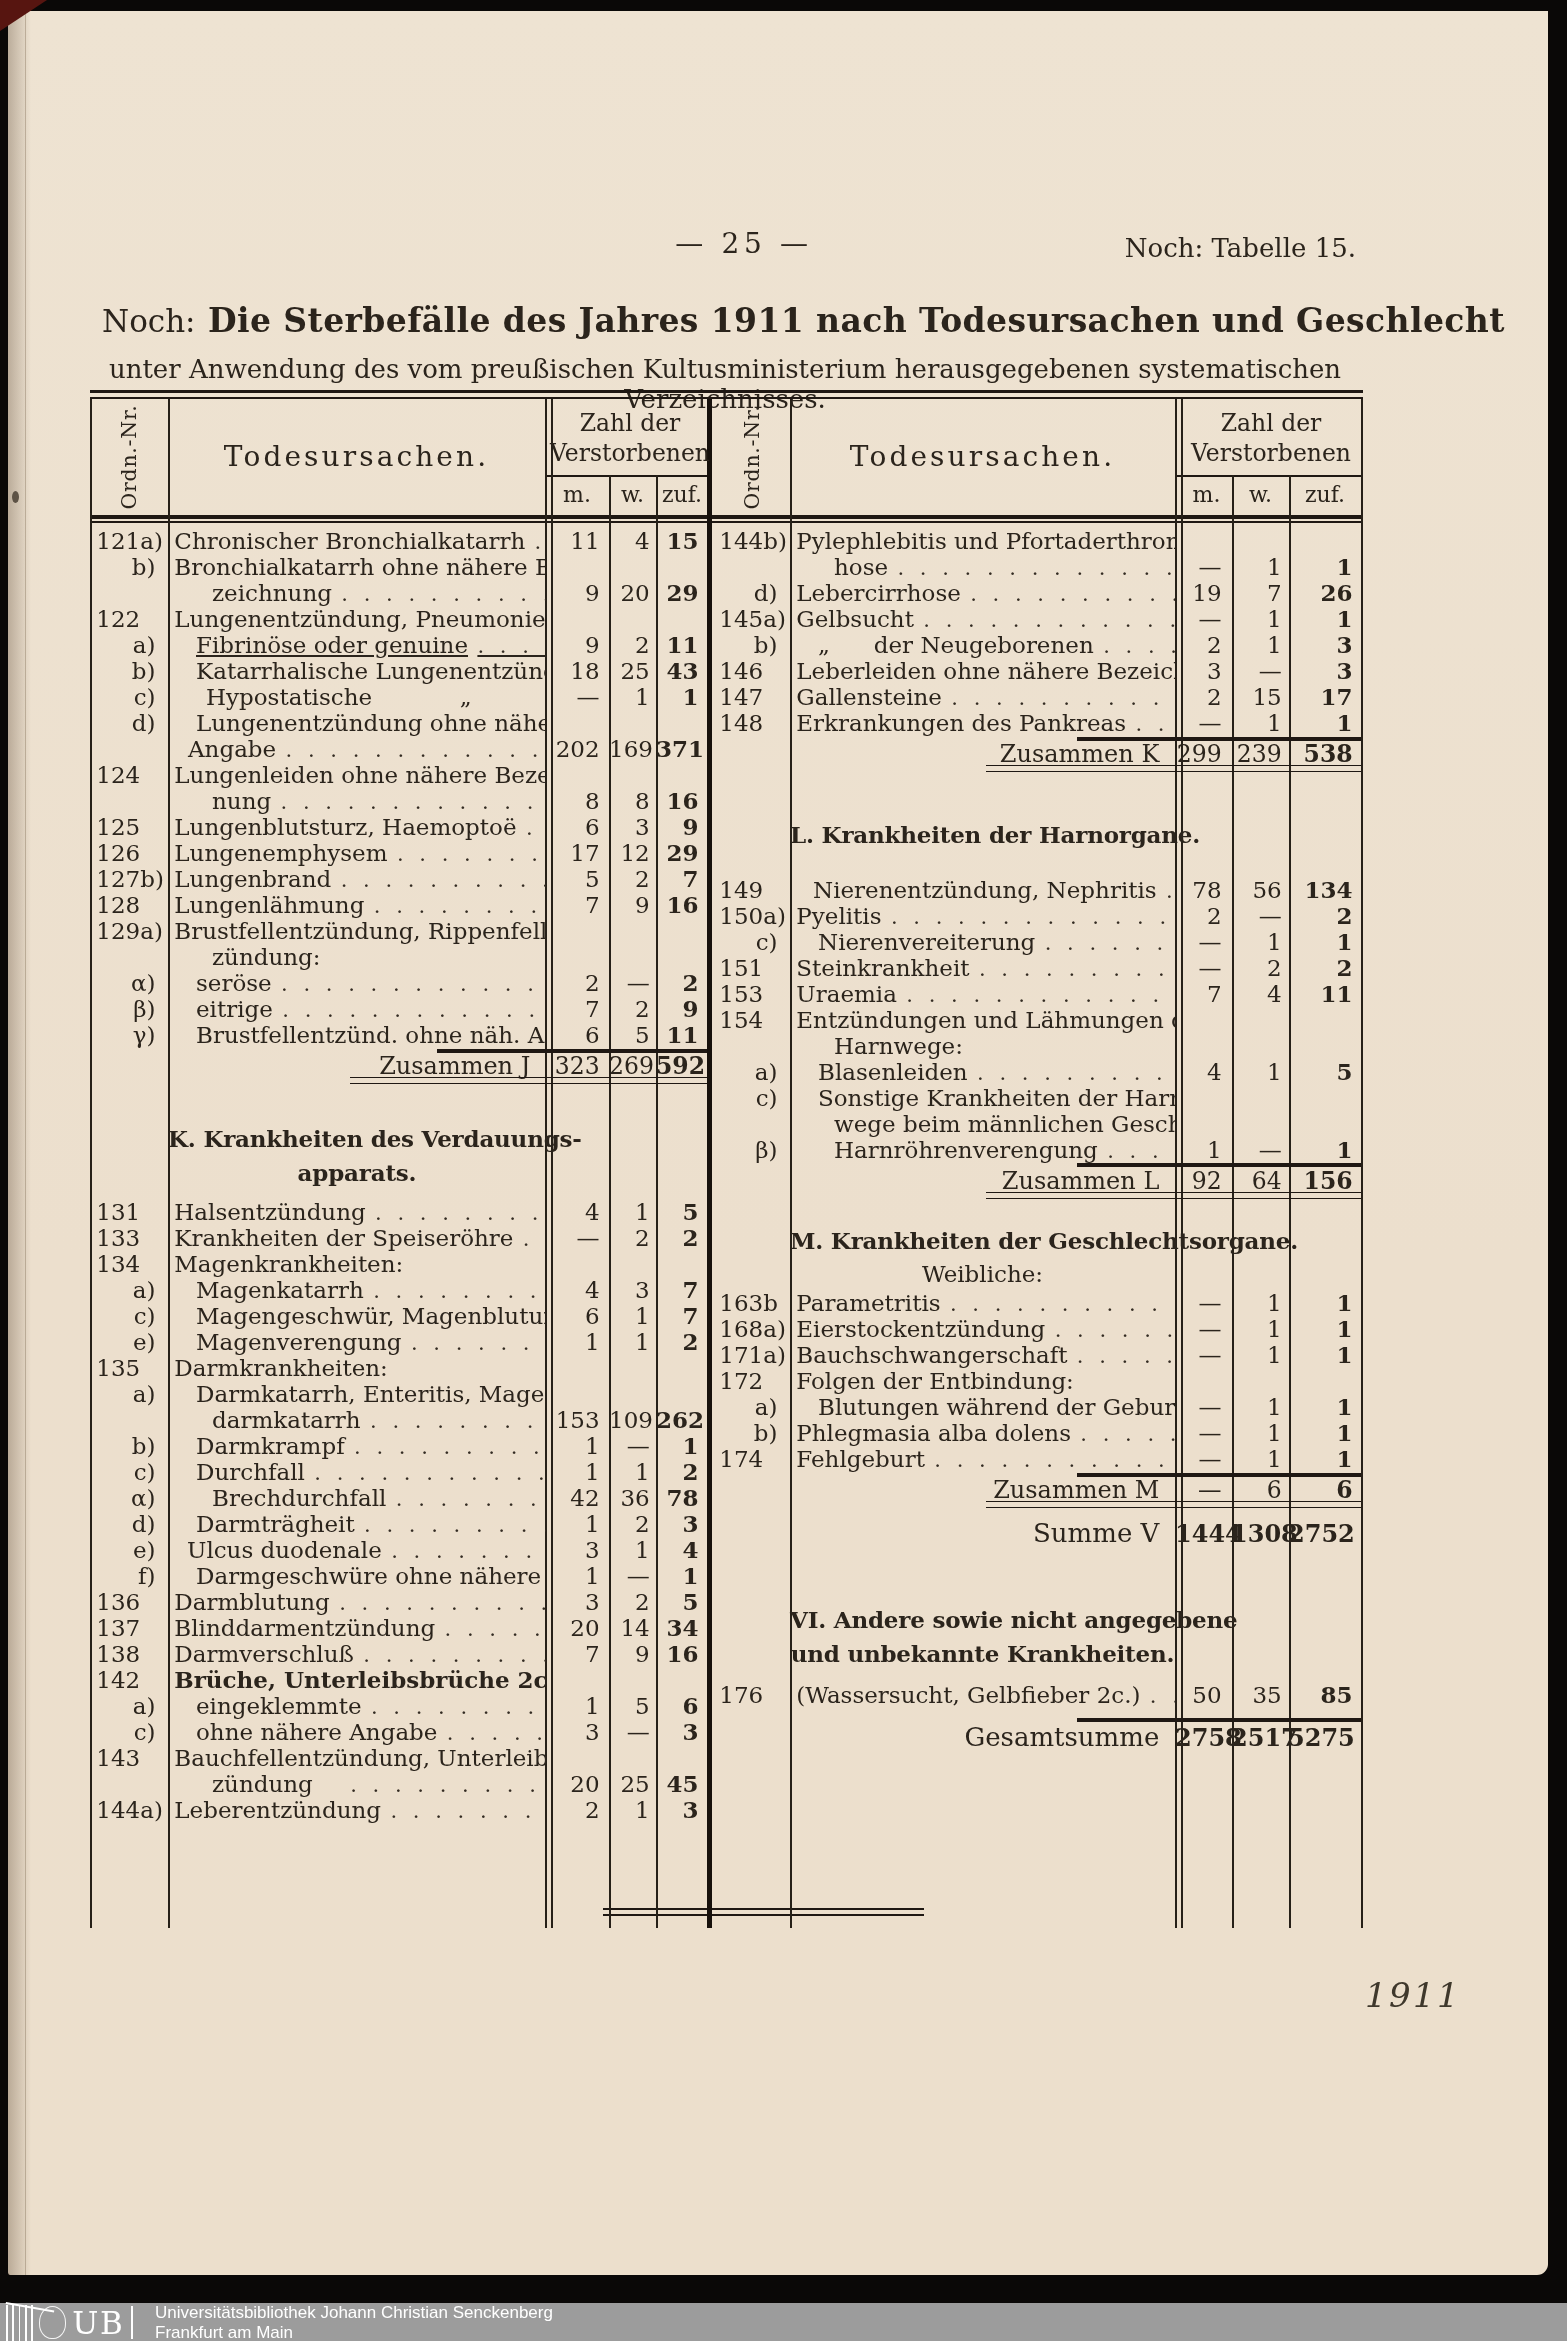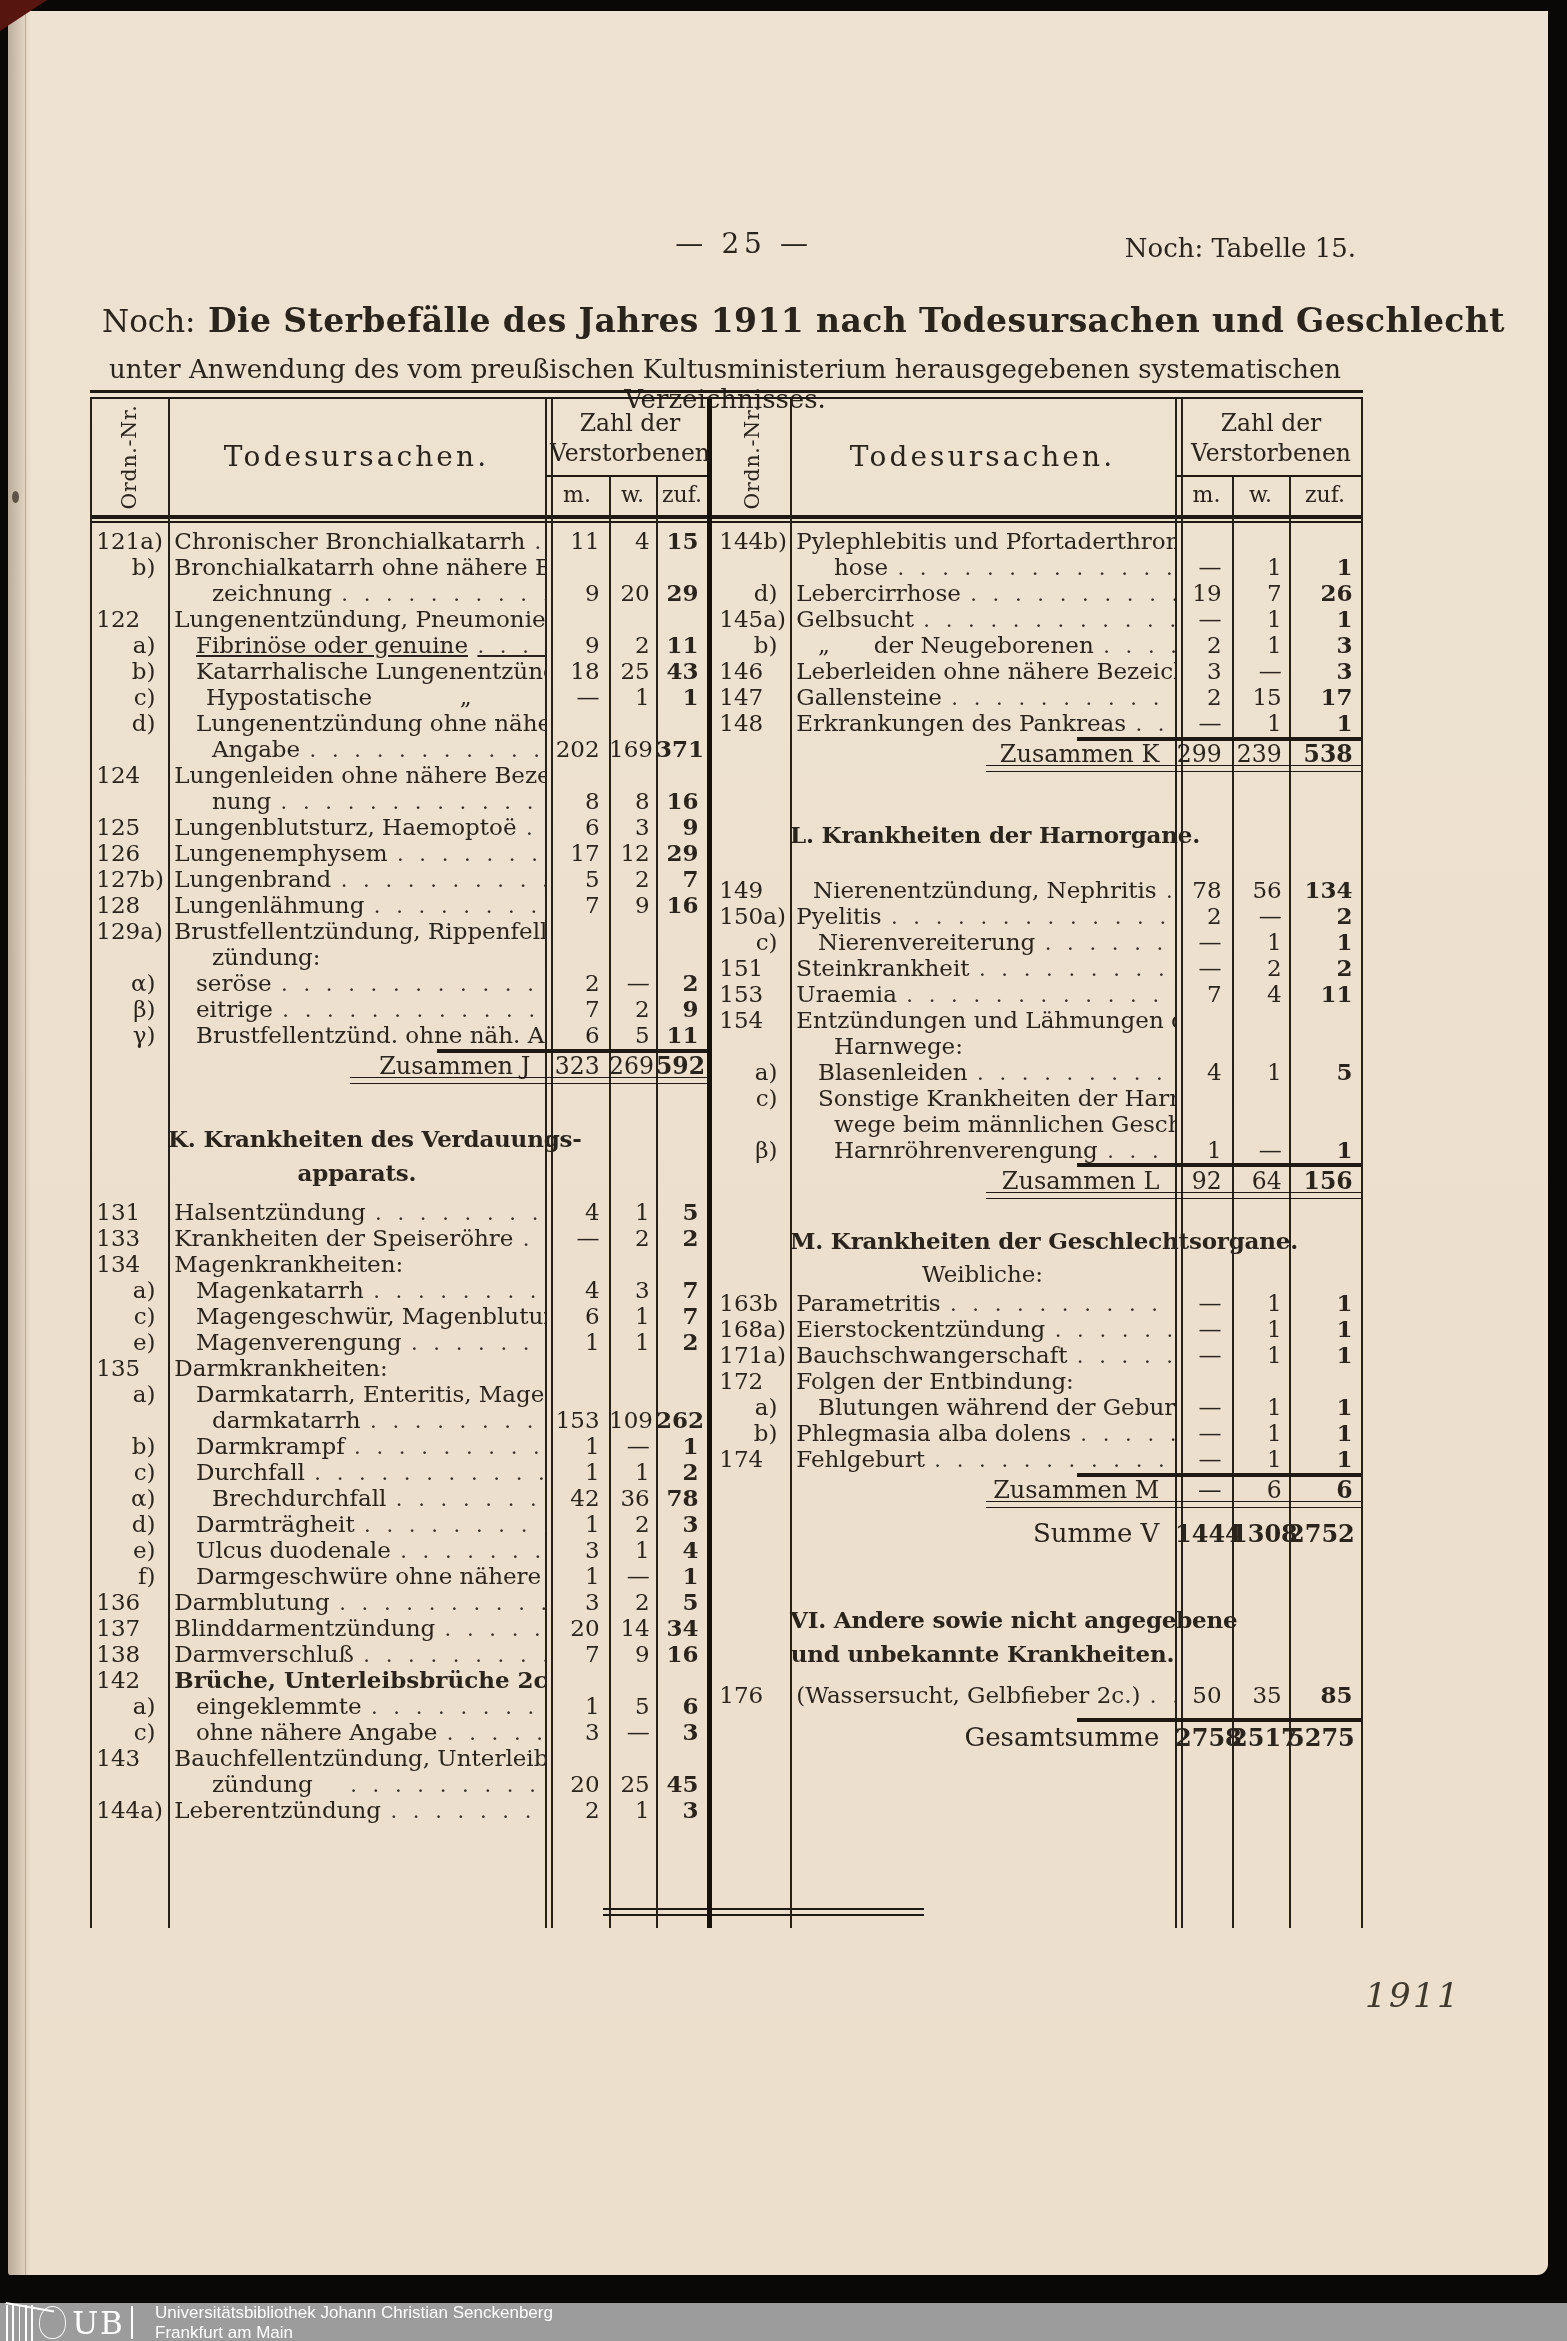--- a/index.html
+++ b/index.html
@@ -243,21 +243,21 @@
           <div class="cnum alpha">d)</div>
           <div class="clabel" style="padding-left: 28px;">
             <span>Lungenentzündung ohne nähere</span>
           </div>
           <div class="v vm"></div>
           <div class="v vw"></div>
           <div class="v vz"></div>
         </div>
         <div class="row">
           <div class="cnum"></div>
-          <div class="clabel" style="padding-left: 44px;">
+          <div class="clabel" style="padding-left: 20px;">
             <span>Angabe</span>
             <span class="dots">..............................</span>
           </div>
           <div class="v vm">202</div>
           <div class="v vw">169</div>
           <div class="v vz">371</div>
         </div>
         <div class="row">
           <div class="cnum">124</div>
           <div class="clabel" style="padding-left: 6.3px;">
@@ -499,21 +499,21 @@
           <div class="clabel" style="padding-left: 28px;">
             <span>Darmträgheit</span>
             <span class="dots">..............................</span>
           </div>
           <div class="v vm">1</div>
           <div class="v vw">2</div>
           <div class="v vz">3</div>
         </div>
         <div class="row">
           <div class="cnum alpha">e)</div>
-          <div class="clabel" style="padding-left: 28px;">
+          <div class="clabel" style="padding-left: 19px;">
             <span>Ulcus duodenale</span>
             <span class="dots">..............................</span>
           </div>
           <div class="v vm">3</div>
           <div class="v vw">1</div>
           <div class="v vz">4</div>
         </div>
         <div class="row">
           <div class="cnum alpha">f)</div>
           <div class="clabel" style="padding-left: 28px;">

